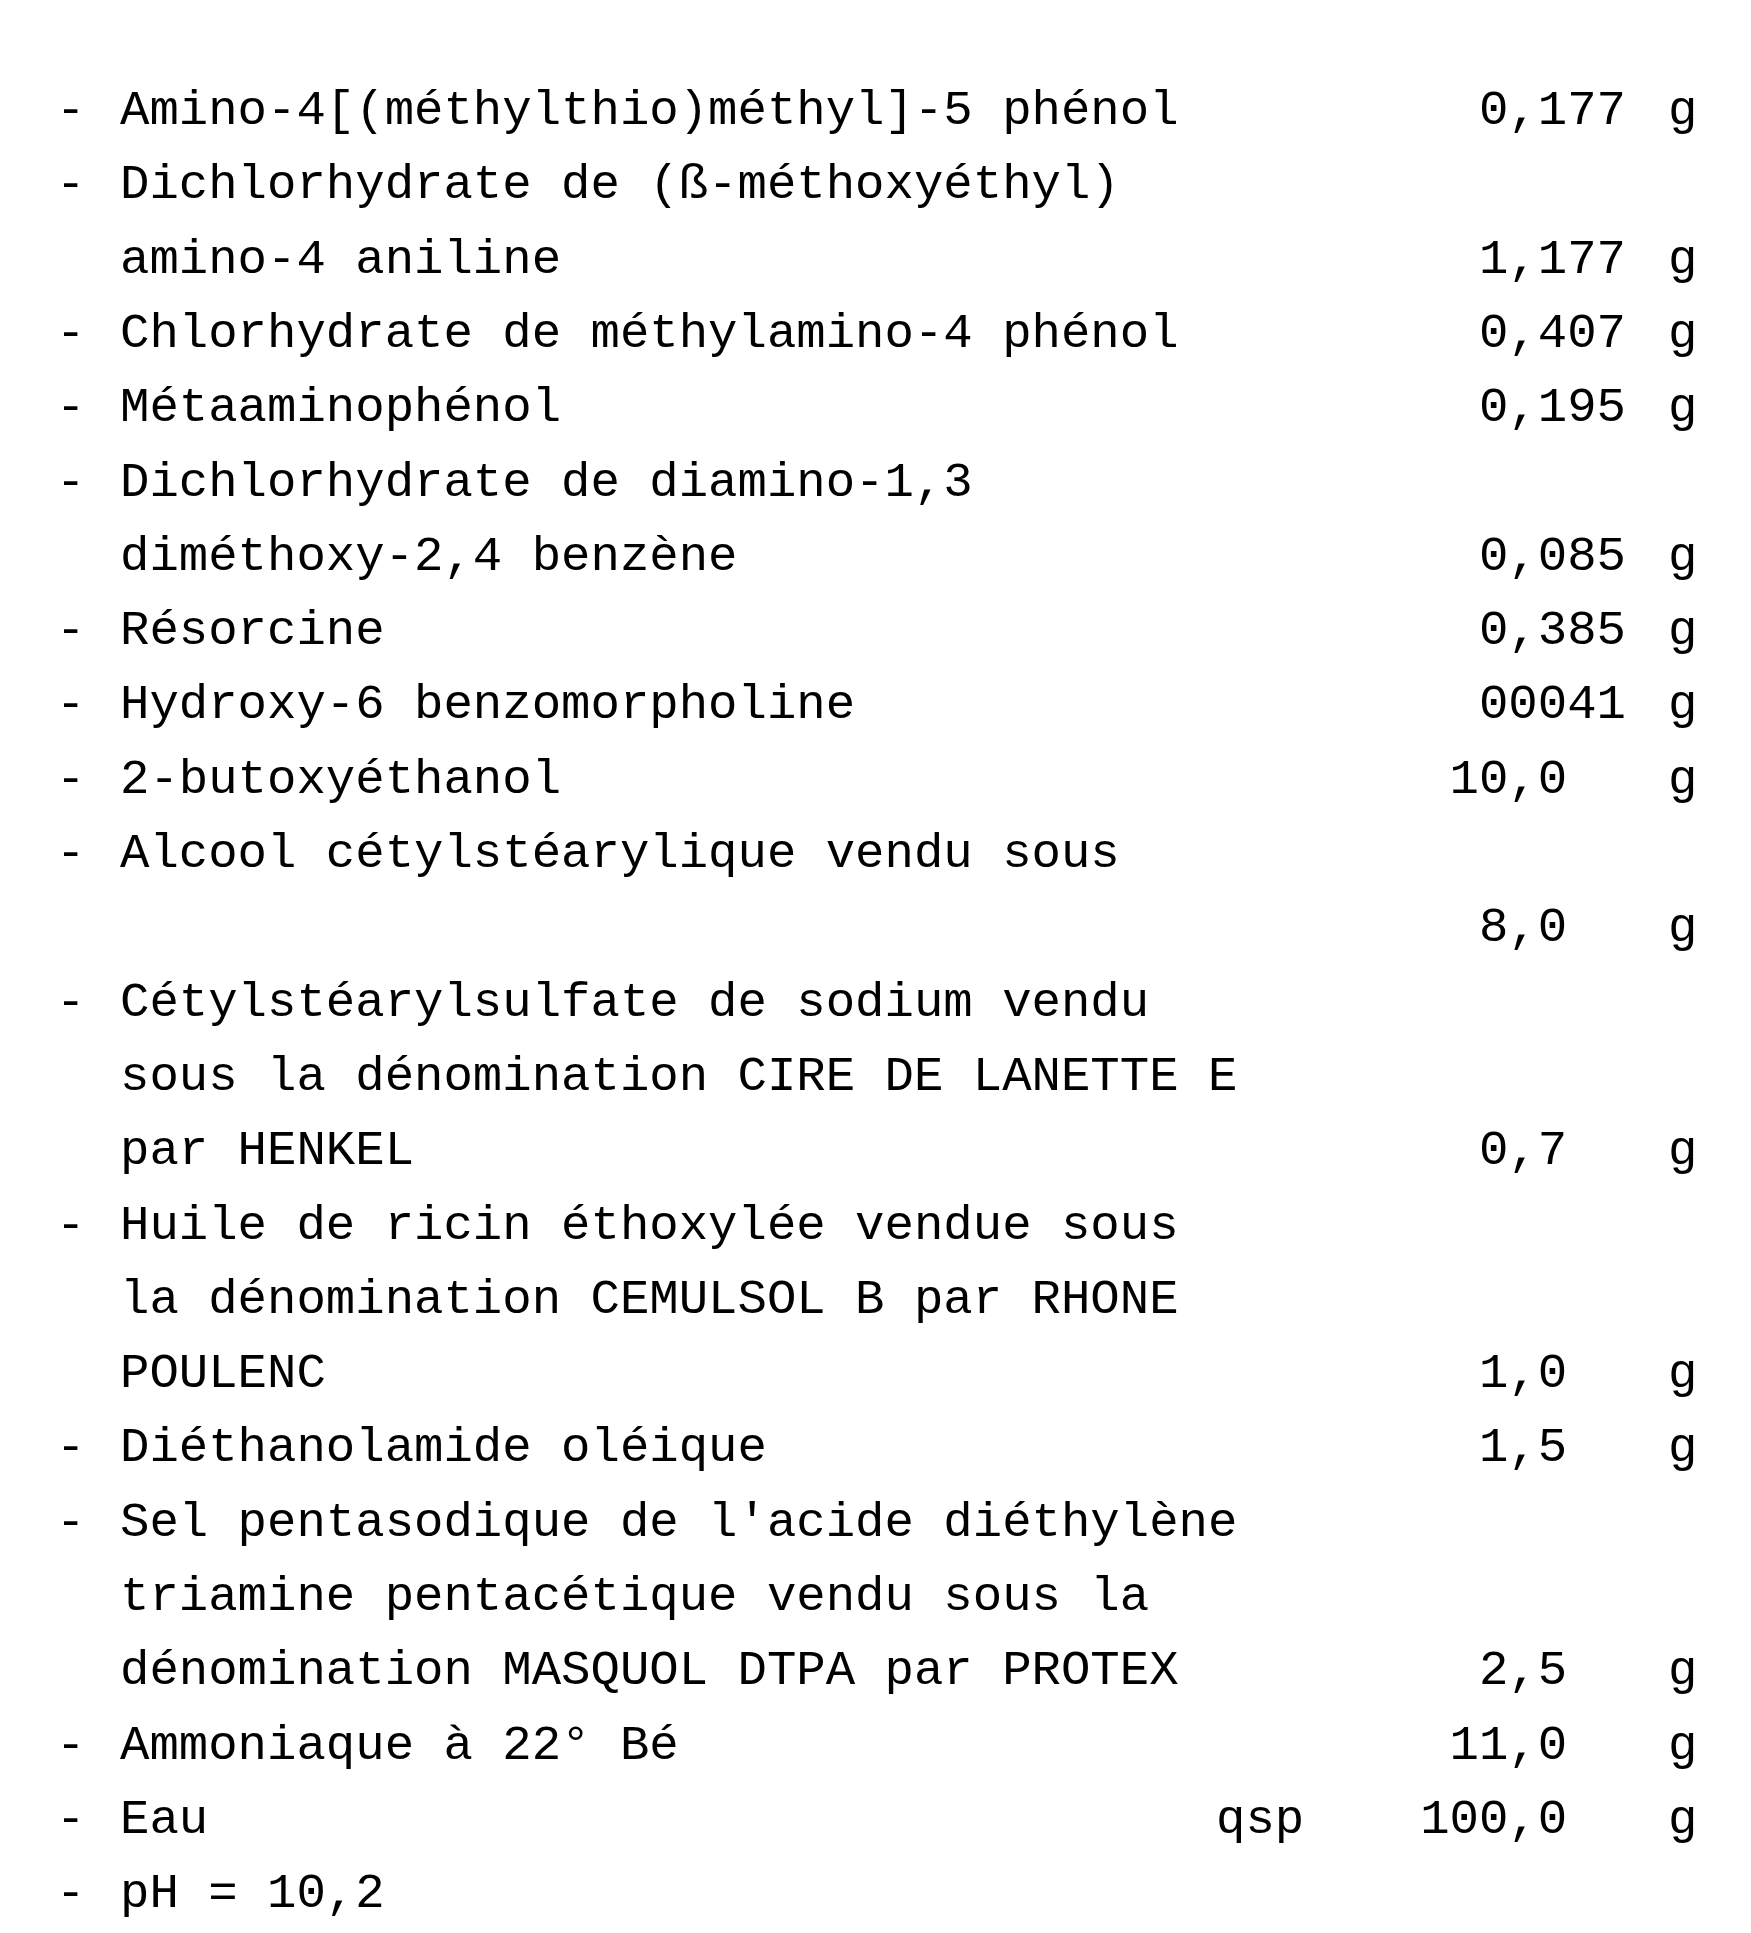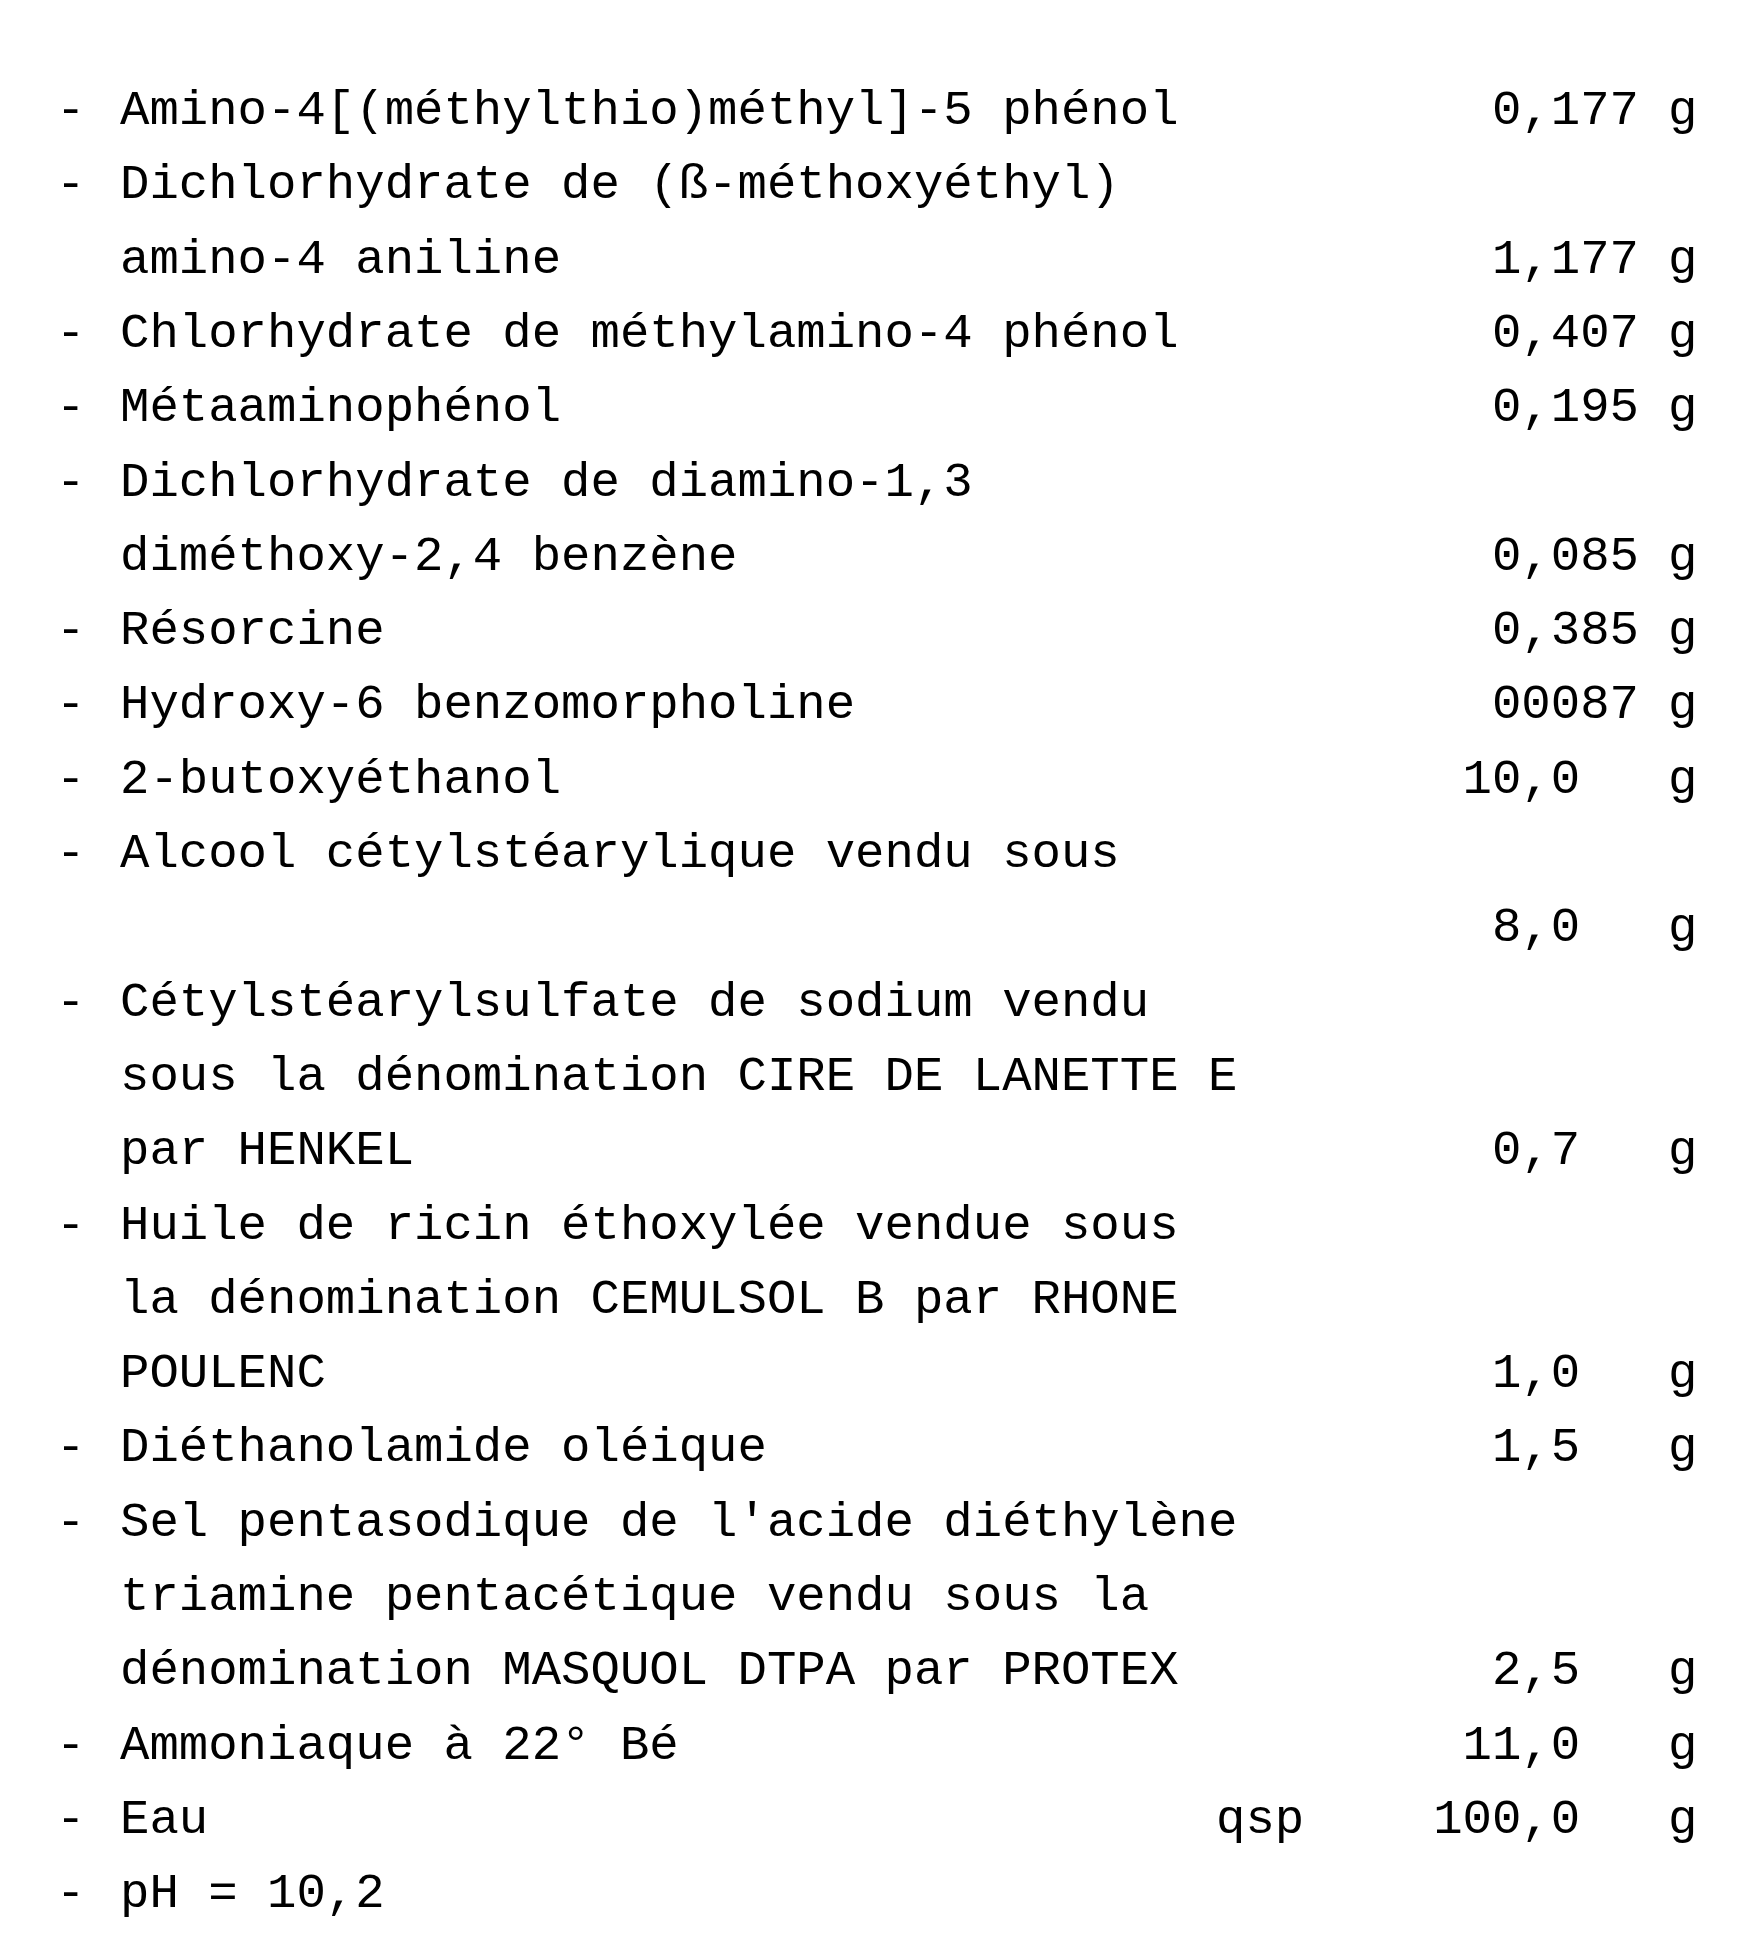--- a/index.html
+++ b/index.html
@@ -2,36 +2,36 @@
 <html><head>
 <meta charset="utf-8">
 <style>
   html, body { margin:0; padding:0; background:#ffffff; }
   body { width:1751px; height:1933px; position:relative; overflow:hidden;
          font-family:"Liberation Mono","DejaVu Sans Mono",monospace; color:#000; }
   .line { position:absolute; left:0; width:1751px; height:74px; font-size:49px; line-height:74px; white-space:pre; }
   .dash { position:absolute; left:56px; top:0; }
   .label { position:absolute; left:120px; top:0; }
   .qsp { position:absolute; left:1216px; top:0; }
-  .value { position:absolute; right:112px; top:0; text-align:right; }
+  .value { position:absolute; right:125px; top:0; text-align:right; }
   .unit { position:absolute; left:1668px; top:0; }
 </style>
 </head>
 <body>
 
 <div id="doc">
     <div class="line" style="top: 74px;"><span class="dash">-</span><span class="label">Amino-4[(méthylthio)méthyl]-5 phénol</span><span class="qsp"></span><span class="value">0,177</span><span class="unit">g</span></div>
     <div class="line" style="top: 148px;"><span class="dash">-</span><span class="label">Dichlorhydrate de (ß-méthoxyéthyl)</span><span class="qsp"></span><span class="value"></span><span class="unit"></span></div>
     <div class="line" style="top: 223px;"><span class="dash"></span><span class="label">amino-4 aniline</span><span class="qsp"></span><span class="value">1,177</span><span class="unit">g</span></div>
     <div class="line" style="top: 297px;"><span class="dash">-</span><span class="label">Chlorhydrate de méthylamino-4 phénol</span><span class="qsp"></span><span class="value">0,407</span><span class="unit">g</span></div>
     <div class="line" style="top: 371px;"><span class="dash">-</span><span class="label">Métaaminophénol</span><span class="qsp"></span><span class="value">0,195</span><span class="unit">g</span></div>
     <div class="line" style="top: 446px;"><span class="dash">-</span><span class="label">Dichlorhydrate de diamino-1,3</span><span class="qsp"></span><span class="value"></span><span class="unit"></span></div>
     <div class="line" style="top: 520px;"><span class="dash"></span><span class="label">diméthoxy-2,4 benzène</span><span class="qsp"></span><span class="value">0,085</span><span class="unit">g</span></div>
     <div class="line" style="top: 594px;"><span class="dash">-</span><span class="label">Résorcine</span><span class="qsp"></span><span class="value">0,385</span><span class="unit">g</span></div>
-    <div class="line" style="top: 668px;"><span class="dash">-</span><span class="label">Hydroxy-6 benzomorpholine</span><span class="qsp"></span><span class="value">00087</span><span class="unit">g</span></div>
+    <div class="line" style="top: 668px;"><span class="dash">-</span><span class="label">Hydroxy-6 benzomorpholine</span><span class="qsp"></span><span class="value">00041</span><span class="unit">g</span></div>
     <div class="line" style="top: 743px;"><span class="dash">-</span><span class="label">2-butoxyéthanol</span><span class="qsp"></span><span class="value">10,0  </span><span class="unit">g</span></div>
     <div class="line" style="top: 817px;"><span class="dash">-</span><span class="label">Alcool cétylstéarylique vendu sous</span><span class="qsp"></span><span class="value"></span><span class="unit"></span></div>
     <div class="line" style="top: 891px;"><span class="dash"></span><span class="qsp"></span><span class="value">8,0  </span><span class="unit">g</span></div>
     <div class="line" style="top: 966px;"><span class="dash">-</span><span class="label">Cétylstéarylsulfate de sodium vendu</span><span class="qsp"></span><span class="value"></span><span class="unit"></span></div>
     <div class="line" style="top: 1040px;"><span class="dash"></span><span class="label">sous la dénomination CIRE DE LANETTE E</span><span class="qsp"></span><span class="value"></span><span class="unit"></span></div>
     <div class="line" style="top: 1114px;"><span class="dash"></span><span class="label">par HENKEL</span><span class="qsp"></span><span class="value">0,7  </span><span class="unit">g</span></div>
     <div class="line" style="top: 1189px;"><span class="dash">-</span><span class="label">Huile de ricin éthoxylée vendue sous</span><span class="qsp"></span><span class="value"></span><span class="unit"></span></div>
     <div class="line" style="top: 1263px;"><span class="dash"></span><span class="label">la dénomination CEMULSOL B par RHONE</span><span class="qsp"></span><span class="value"></span><span class="unit"></span></div>
     <div class="line" style="top: 1337px;"><span class="dash"></span><span class="label">POULENC</span><span class="qsp"></span><span class="value">1,0  </span><span class="unit">g</span></div>
     <div class="line" style="top: 1411px;"><span class="dash">-</span><span class="label">Diéthanolamide oléique</span><span class="qsp"></span><span class="value">1,5  </span><span class="unit">g</span></div>

